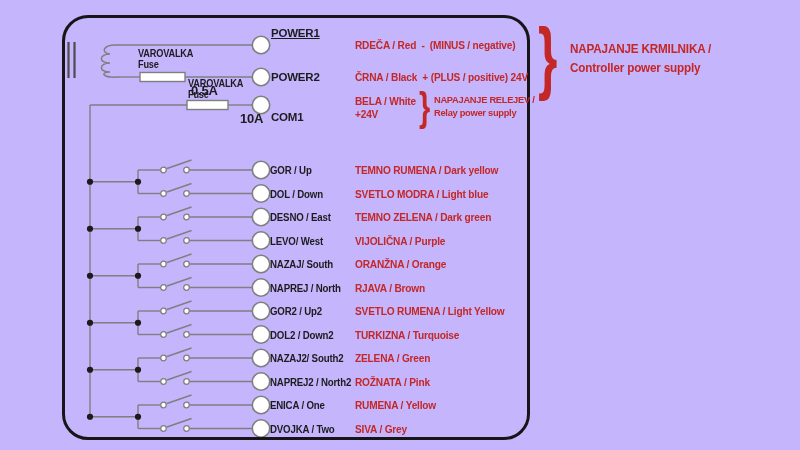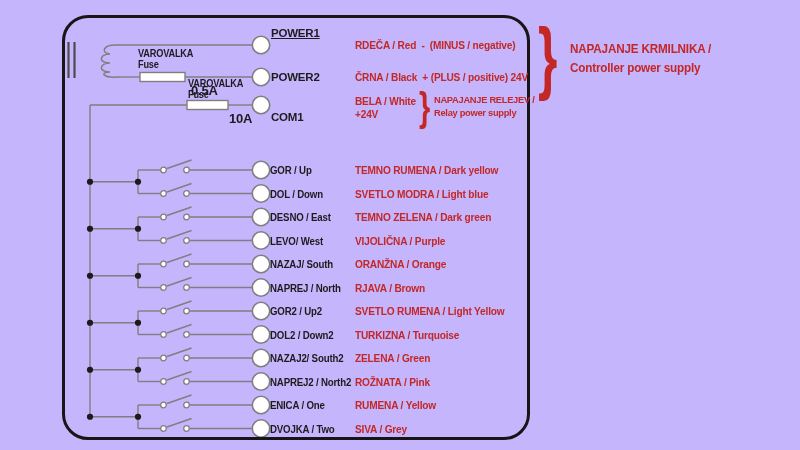--- a/index.html
+++ b/index.html
@@ -114,21 +114,21 @@
       <use href="#sw" transform="translate(0,405)"></use>
       <use href="#sw" transform="translate(0,428.5)"></use>
     </g>
   </svg>
 
   <div class="frame"></div>
 
   <div class="lbl fuse-name" style="left:138px;top:48px;"><span>VAROVALKA</span><br><span>Fuse</span></div>
   <div class="lbl fuse-rating" style="left:147px;top:83px;">0.5A</div>
   <div class="lbl fuse-name" style="left:188px;top:78px;"><span>VAROVALKA</span><br><span>Fuse</span></div>
-  <div class="lbl fuse-rating" style="left:185px;top:111px;">10A</div>
+  <div class="lbl fuse-rating" style="left:196px;top:111px;">10A</div>
 
   <div class="lbl term-label" style="top:24px;text-decoration:underline;">POWER1</div>
   <div class="lbl term-label" style="top:68px;">POWER2</div>
   <div class="lbl term-label" style="top:108px;">COM1</div>
 
   <div class="lbl red red-top" style="top:36px;">RDEČA / Red  -  (MINUS / negative)</div>
   <div class="lbl red red-top" style="top:68px;">ČRNA / Black  + (PLUS / positive) 24V</div>
   <div class="lbl red red-top two-line" style="top:95px;"><span>BELA / White</span><br><span>+24V</span></div>
 
   <div class="lbl brace brace-small">}</div>

